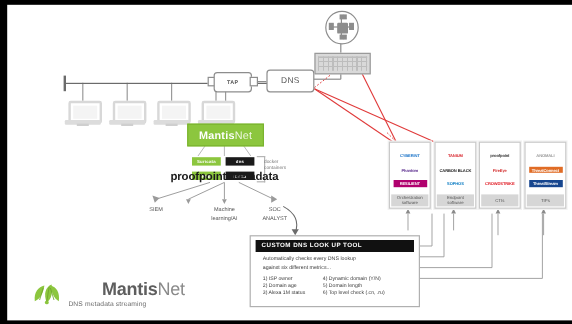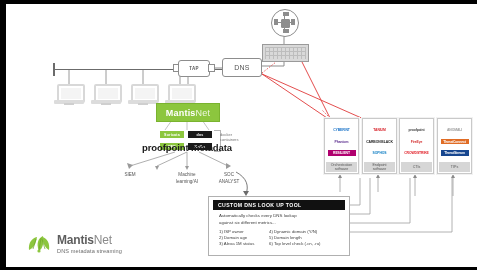--- a/index.html
+++ b/index.html
@@ -101,21 +101,21 @@
   }
   .callout-hd{position:absolute;left:4px;top:3px;width:132px;height:10px;background:#111;
     display:flex;align-items:center;padding-left:5px;box-sizing:border-box;
     color:#fff;font-size:5.2px;font-weight:bold;letter-spacing:.35px;}
   .callout-sub{position:absolute;left:10px;top:16px;width:124px;font-size:4.4px;color:#3d3d3d;line-height:1.5;}
   .callout-list{position:absolute;left:10px;top:32px;width:128px;
     display:grid;grid-template-columns:50px 78px;gap:1.2px 0;font-size:4.3px;color:#3d3d3d;}
 
   
   .brand{left:26px;top:234px;display:flex;align-items:center;gap:5px;}
-  .brand-txt .l1{font-size:12px;letter-spacing:-.2px;line-height:1;}
+  .brand-txt .l1{font-size:15px;letter-spacing:-.2px;line-height:1;margin-left:28px;}
   .brand-txt .l1 b{color:#5e5e5e;font-weight:bold;}
   .brand-txt .l1 span{color:#8a8a8a;font-weight:normal;}
   .brand-txt .l2{font-size:5.6px;color:#6d6d6d;margin-top:1.5px;letter-spacing:.1px;}
 
   .svgl{position:absolute;left:0;top:0;width:477px;height:270px;overflow:visible;pointer-events:none;}
 </style>
 </head>
 <body>
 
 <div class="stage">

